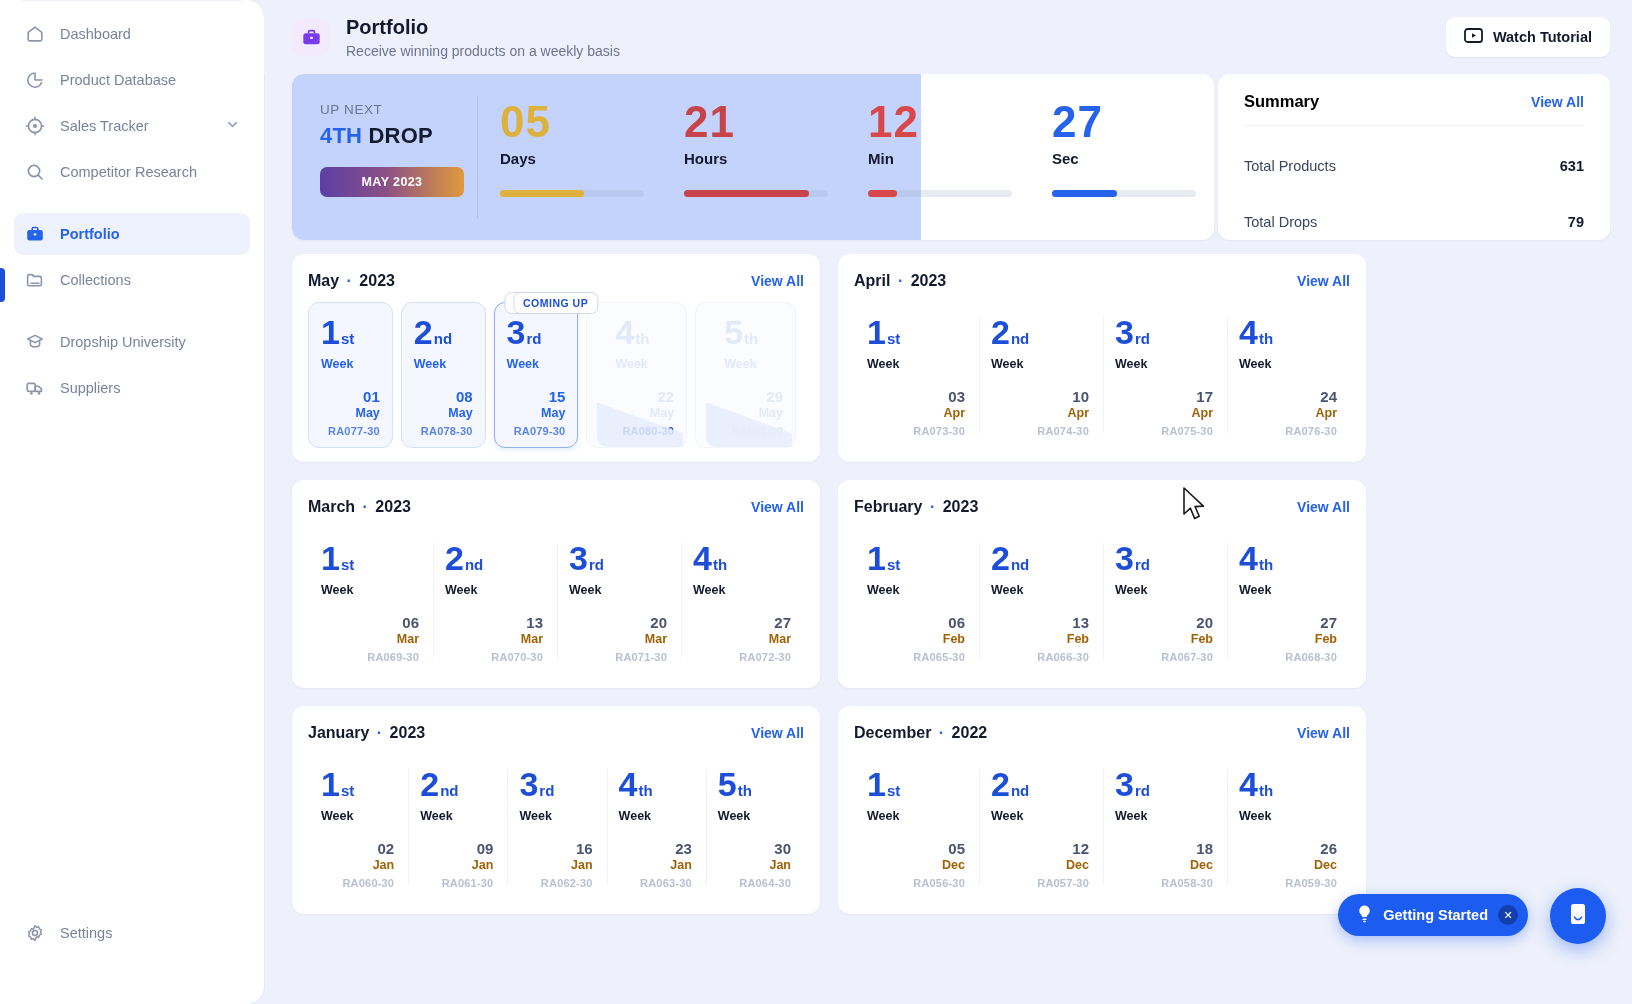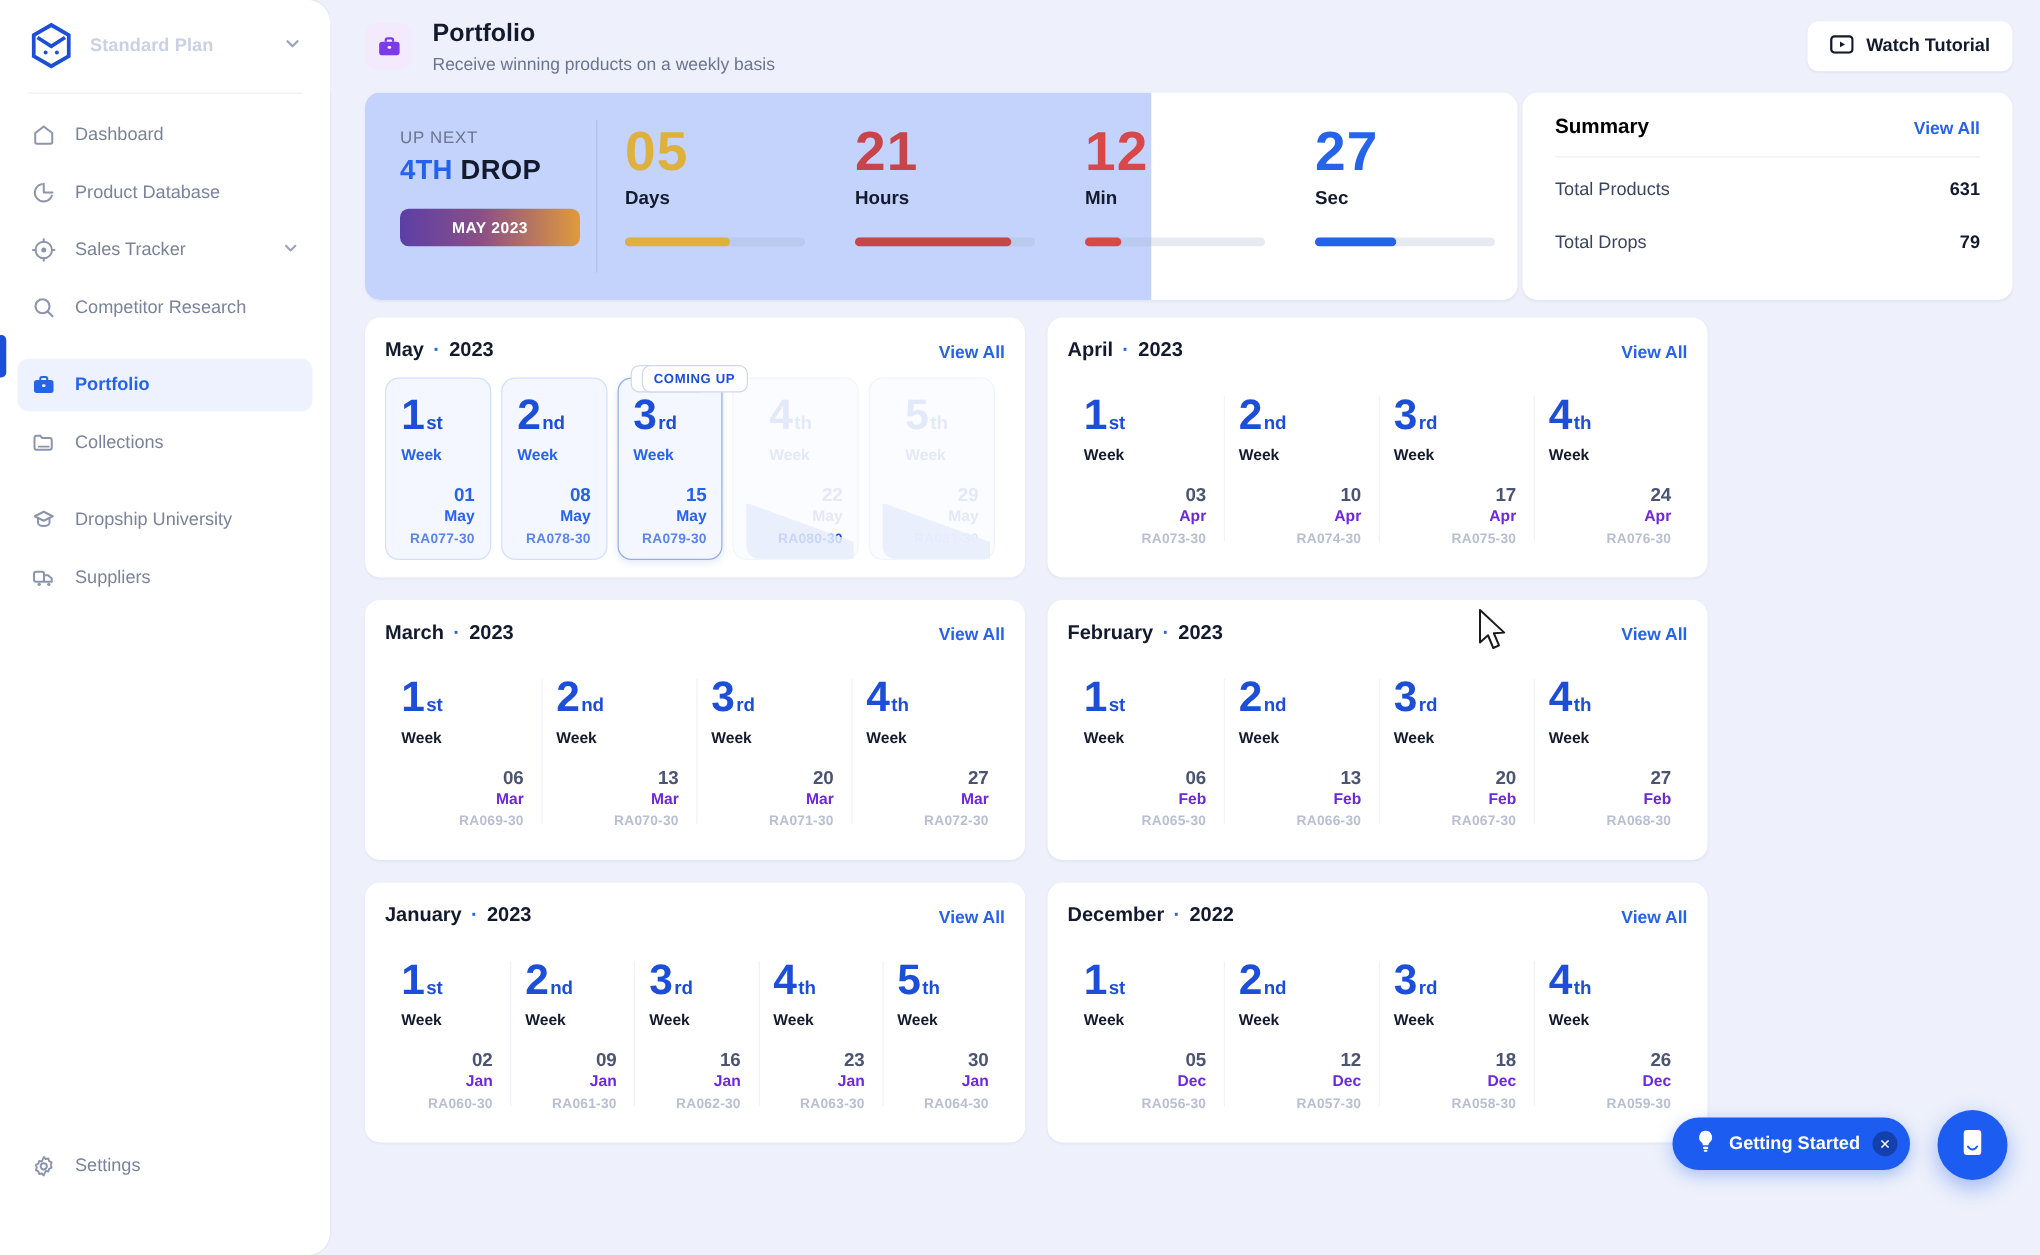--- a/index.html
+++ b/index.html
@@ -95,21 +95,21 @@
 
   
   .summary {
     width: 392px; flex: 0 0 392px; background:#fff; border-radius: 12px;
     padding: 18px 26px 0 26px; box-shadow: 0 1px 2px rgba(20,30,60,.05);
   }
   .sum-head { display:flex; align-items:center; padding-bottom: 14px; }
   .sum-title { font-size: 16.5px; font-weight: 700; color:#000000; }
   .view-all { margin-left:auto; font-size: 14px; font-weight: 600; color:#2563eb; cursor:pointer; }
   .sum-div { height:1px; background:#eef0f7; }
-  .sum-row { display:flex; align-items:center; height: 32px; margin-top: 10px; }
+  .sum-row { display:flex; align-items:center; height: 32px; margin-top: 24px; }
   .sum-k { font-size: 14.5px; color:#3c455e; font-weight:500; }
   .sum-v { margin-left:auto; font-size: 14.5px; color:#131a2e; font-weight:600; }
 
   
   .grid { display:flex; flex-wrap: wrap; gap: 18px; }
   .mcard {
     width: 528px; background:#fff; border-radius: 12px; padding: 16px 16px 14px 16px;
     box-shadow: 0 1px 2px rgba(20,30,60,.05);
   }
   .mhead { display:flex; align-items:center; margin: 2px 0 12px 0; }
@@ -123,21 +123,21 @@
   }
   .wk + .wk::before {
     content:""; position:absolute; left:0; top: 14px; bottom: 14px; width:1px;
     background:#f0f2f8;
   }
   .wk-num { font-size: 34px; font-weight: 700; color:#1d4ed8; line-height:1; }
   .wk-num sup { font-size: 15px; font-weight: 700; vertical-align: baseline; margin-left:1px; }
   .wk-week { font-size: 12.5px; font-weight: 700; color:#131a2e; margin-top: 8px; }
   .wk-bot { margin-top:auto; text-align:right; }
   .wk-day { font-size: 15px; color:#4b5472; font-weight:600; }
-  .wk-mon { font-size: 12.5px; color:#6d28d9; font-weight:600; margin-top:1px; }
+  .wk-mon { font-size: 12.5px; color:#a16207; font-weight:600; margin-top:1px; }
   .wk-code { font-size: 11px; color:#b8bfd2; font-weight:600; margin-top: 5px; letter-spacing:.2px; }
 
   
   .mcard.may .wk { background:#f4f7ff; border:1px solid #d3dffb; border-radius: 11px; margin-right: 8px; }
   .mcard.may .wk + .wk::before { display:none; }
   .mcard.may .wk-week { color:#2563eb; }
   .mcard.may .wk-day { color:#2563eb; font-weight:700; }
   .mcard.may .wk-mon { color:#2563eb; }
   .mcard.may .wk-code { color:#5b86e8; }
   .mcard.may .wk.latest { border-color:#8fb0f5; box-shadow: 0 2px 6px rgba(45,90,200,.12); }
@@ -179,36 +179,20 @@
     justify-content:center; cursor:pointer; box-shadow: 0 6px 18px rgba(29,92,240,.4);
   }
   .cursor { position:absolute; left: 918px; top: 487px; z-index: 60; pointer-events:none; }
 </style>
 </head>
 <body>
 
 <div id="app">
 
   <aside class="sidebar">
-    <div class="brand">
-      <span class="brand-logo">
-        <svg width="38" height="40" viewBox="0 0 38 40" fill="none">
-          <path d="M19 3 L33 11 L33 28 L19 36 L5 28 L5 11 Z" stroke="#1d4ed8" stroke-width="3" fill="#fff"></path>
-          <path d="M8 13 L19 20 L30 13" stroke="#1d4ed8" stroke-width="3" fill="none"></path>
-          <circle cx="14.5" cy="25" r="1.6" fill="#1d4ed8"></circle>
-          <circle cx="23.5" cy="25" r="1.6" fill="#1d4ed8"></circle>
-        </svg>
-      </span>
-      <span class="brand-plan">Standard Plan</span>
-      <span class="brand-caret">
-        <svg width="16" height="16" viewBox="0 0 16 16" fill="none">
-            <path d="M4 6l4 4 4-4" stroke="#9aa3bd" stroke-width="1.8" stroke-linecap="round" stroke-linejoin="round"></path>
-          </svg>
-      </span>
-    </div>
     <div class="side-div"></div>
     <div class="active-bar"></div>
 
     <nav class="nav">
       <div class="nav-item">
         <span class="ico">
           <svg width="20" height="20" viewBox="0 0 20 20" fill="none">
               <path d="M3.2 8.4 10 3.2l6.8 5.2v7.2a1.3 1.3 0 0 1-1.3 1.3H4.5a1.3 1.3 0 0 1-1.3-1.3z" stroke="currentColor" stroke-width="1.6" stroke-linejoin="round"></path>
             </svg>
         </span>

